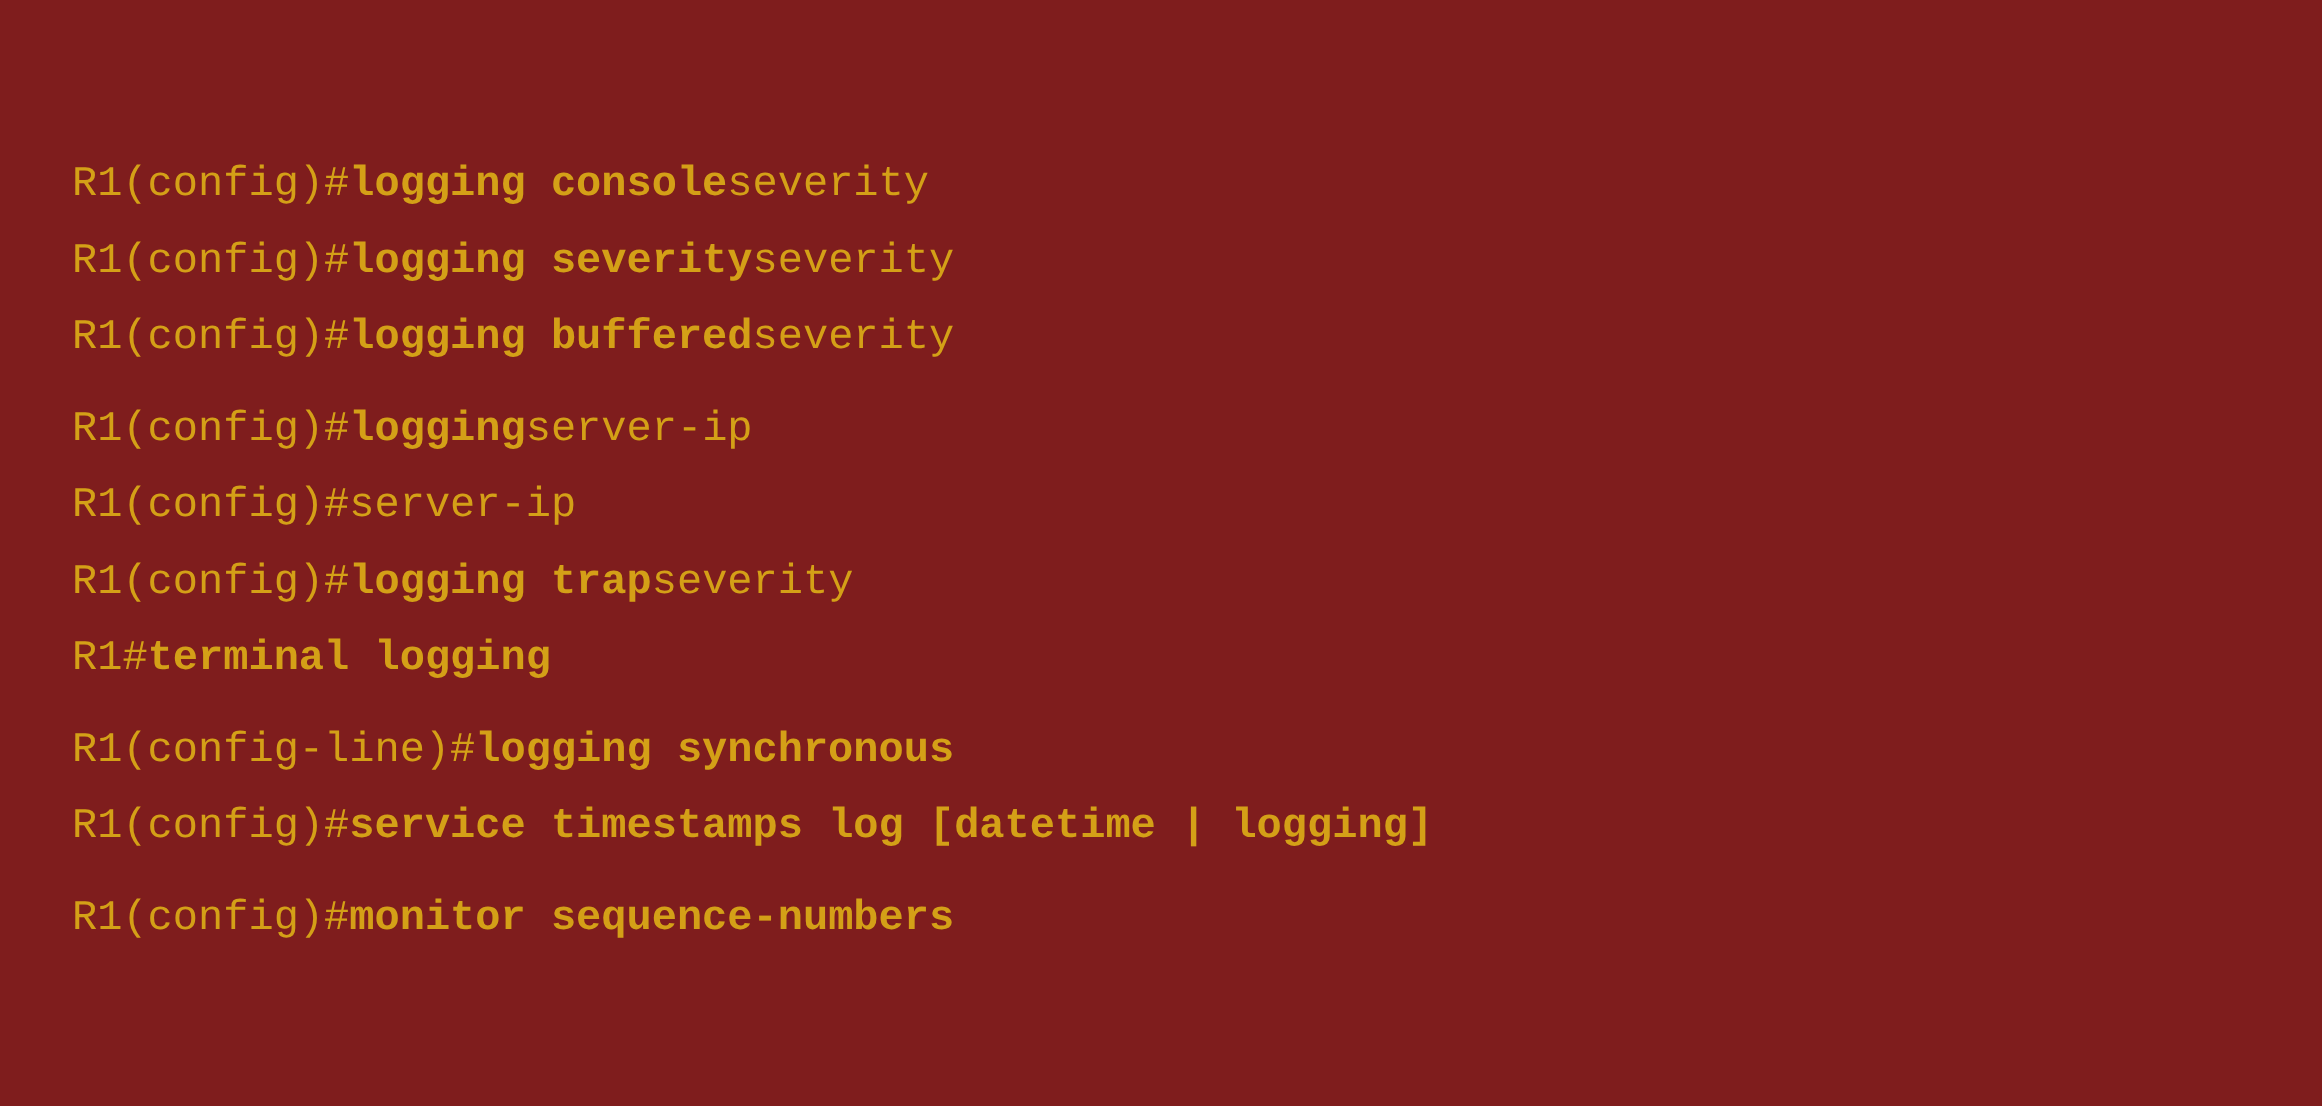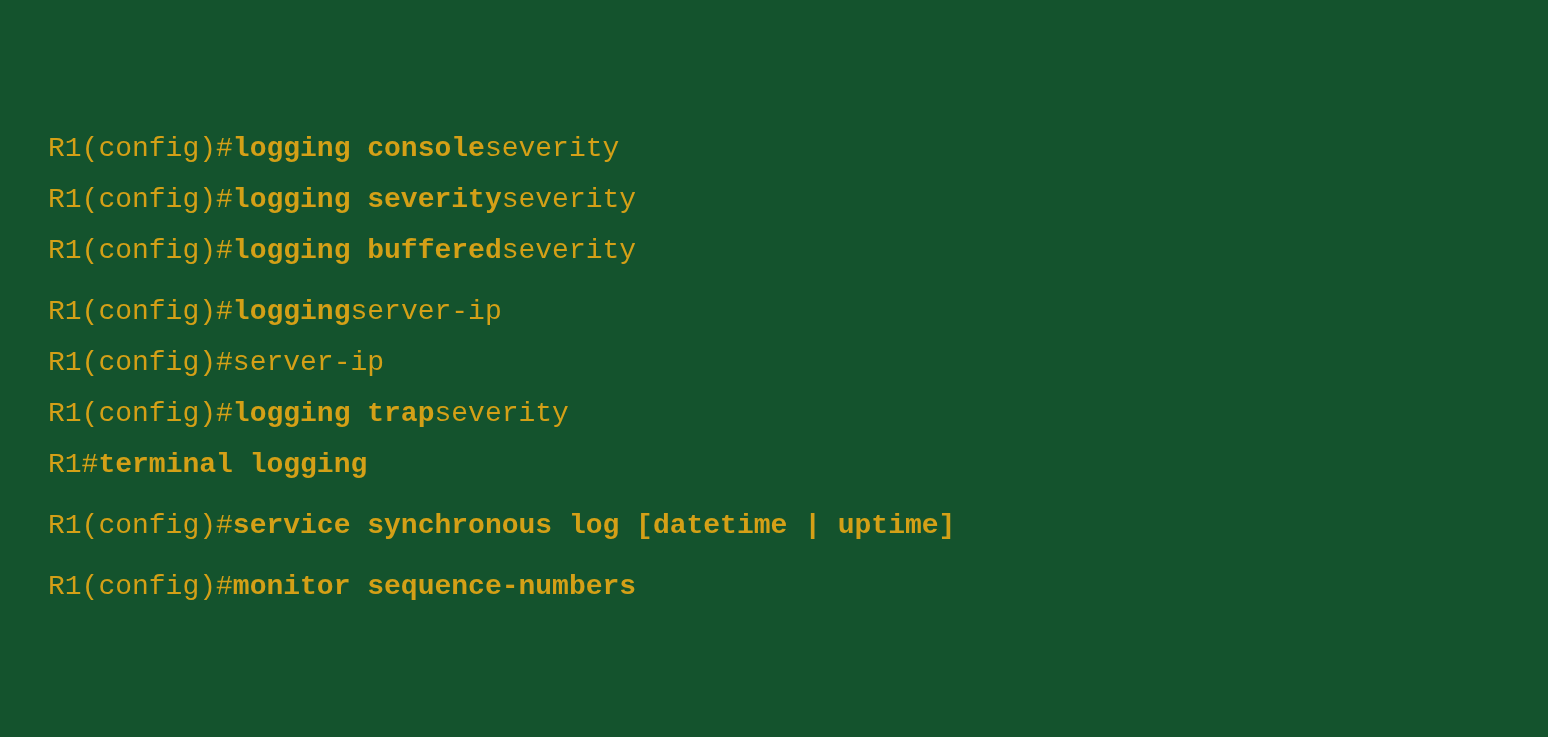--- a/index.html
+++ b/index.html
@@ -14,21 +14,21 @@
       background-color: #2d2d2d;
       display: flex;
       align-items: center;
       justify-content: center;
       overflow: hidden;
     }
 
     .terminal-container {
       width: 1548px;
       height: 737px;
-      background-color: #14532d;
+      background-color: #7f1d1d;
       padding: 36px 48px;
       font-family: 'Courier New', Courier, monospace;
       font-size: 28px;
       line-height: 1.75;
       display: flex;
       flex-direction: column;
       justify-content: center;
     }
 
     .cmd-line {
@@ -100,24 +100,28 @@
     <span class="cmd-italic">severity</span>
   </div>
 
   <div class="cmd-line">
     <span class="prompt">R1# </span>
     <span class="cmd-bold">terminal logging</span>
   </div>
 
   <span class="spacer"></span>
 
+  <div class="cmd-line">
+    <span class="prompt">R1(config-line)# </span>
+    <span class="cmd-bold">logging synchronous</span>
+  </div>
 
   <div class="cmd-line">
     <span class="prompt">R1(config)# </span>
-    <span class="cmd-bold">service synchronous log [datetime | uptime]</span>
+    <span class="cmd-bold">service timestamps log [datetime | logging]</span>
   </div>
 
   <span class="spacer"></span>
 
   <div class="cmd-line">
     <span class="prompt">R1(config)# </span>
     <span class="cmd-bold">monitor sequence-numbers</span>
   </div>
 
 </div>

